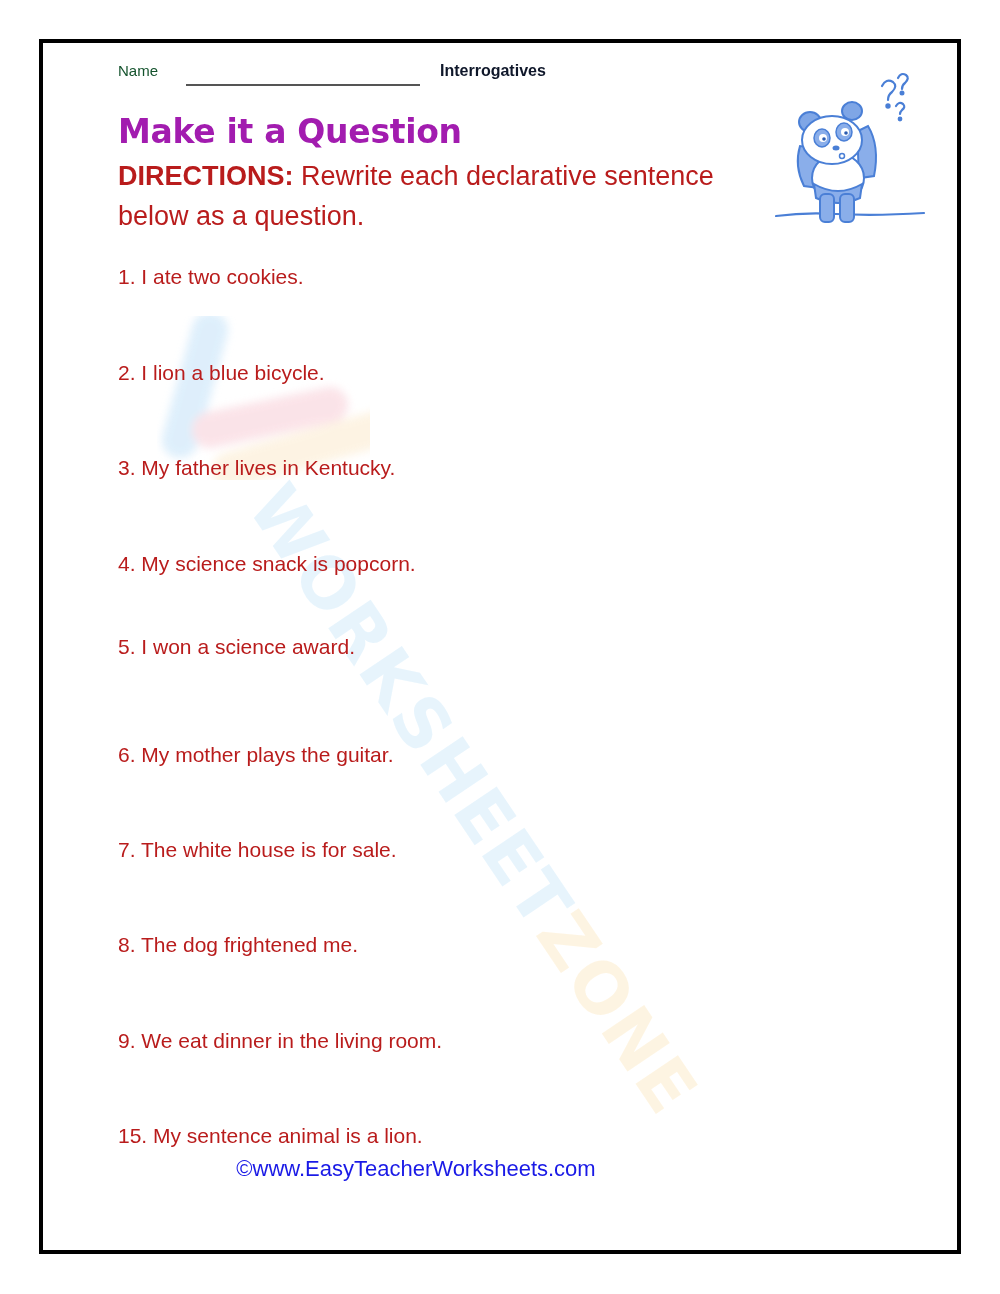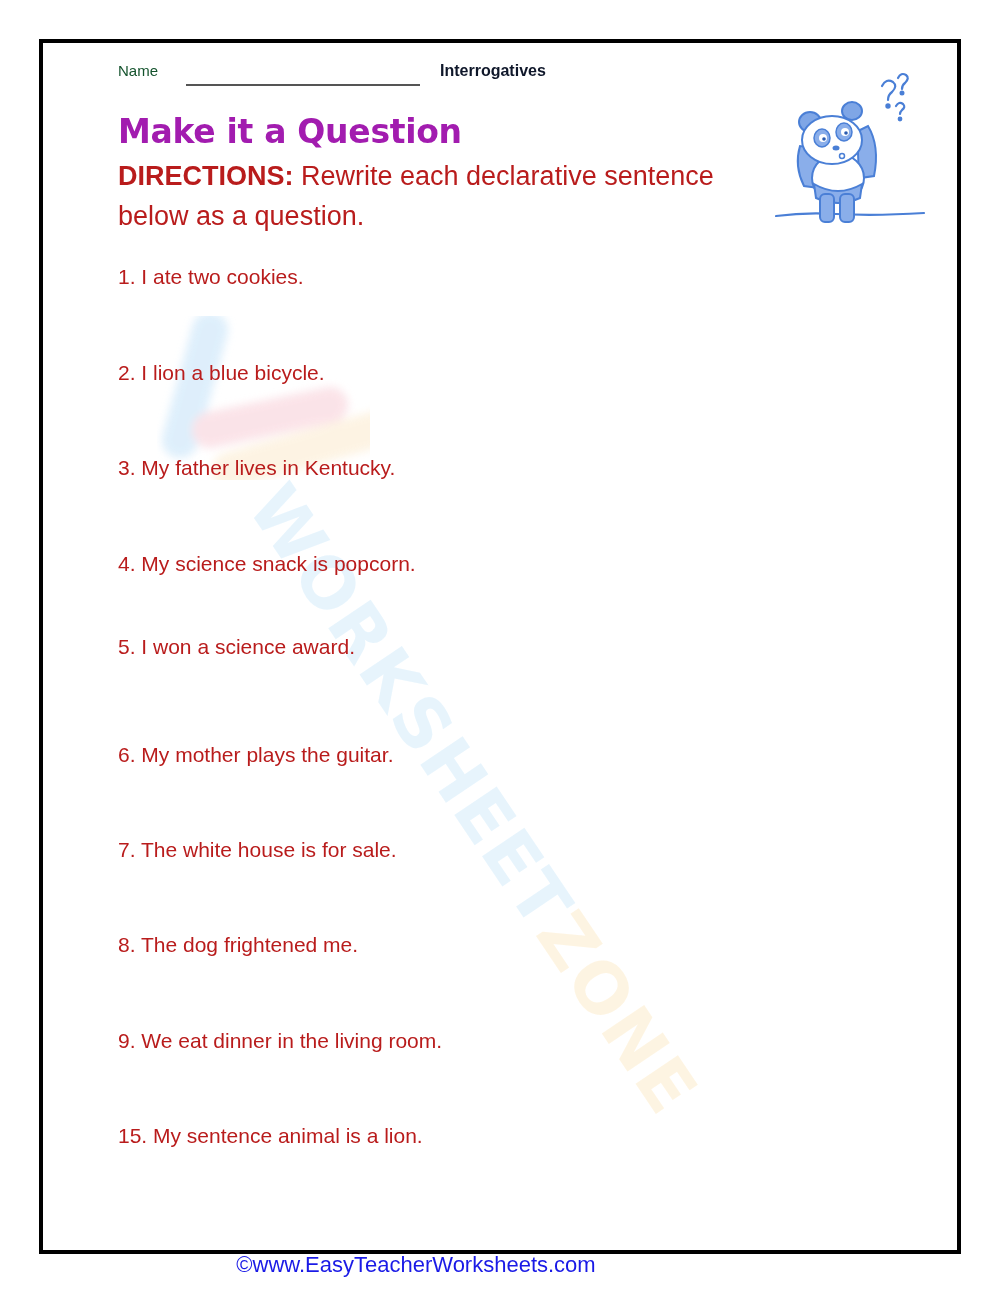--- a/index.html
+++ b/index.html
@@ -121,21 +121,21 @@
       position: absolute;
       left: 0;
       white-space: nowrap;
       font-size: 21px;
       color: #b91c1c;
     }
     .footer {
       position: absolute;
       left: 0;
       width: 832px;
-      top: 1252px;
+      top: 1156px;
       text-align: center;
       font-size: 22px;
       color: #1a1ae6;
       text-decoration: none;
     }
   </style>
 </head>
 <body>
 
 <div class="page-border"></div>

